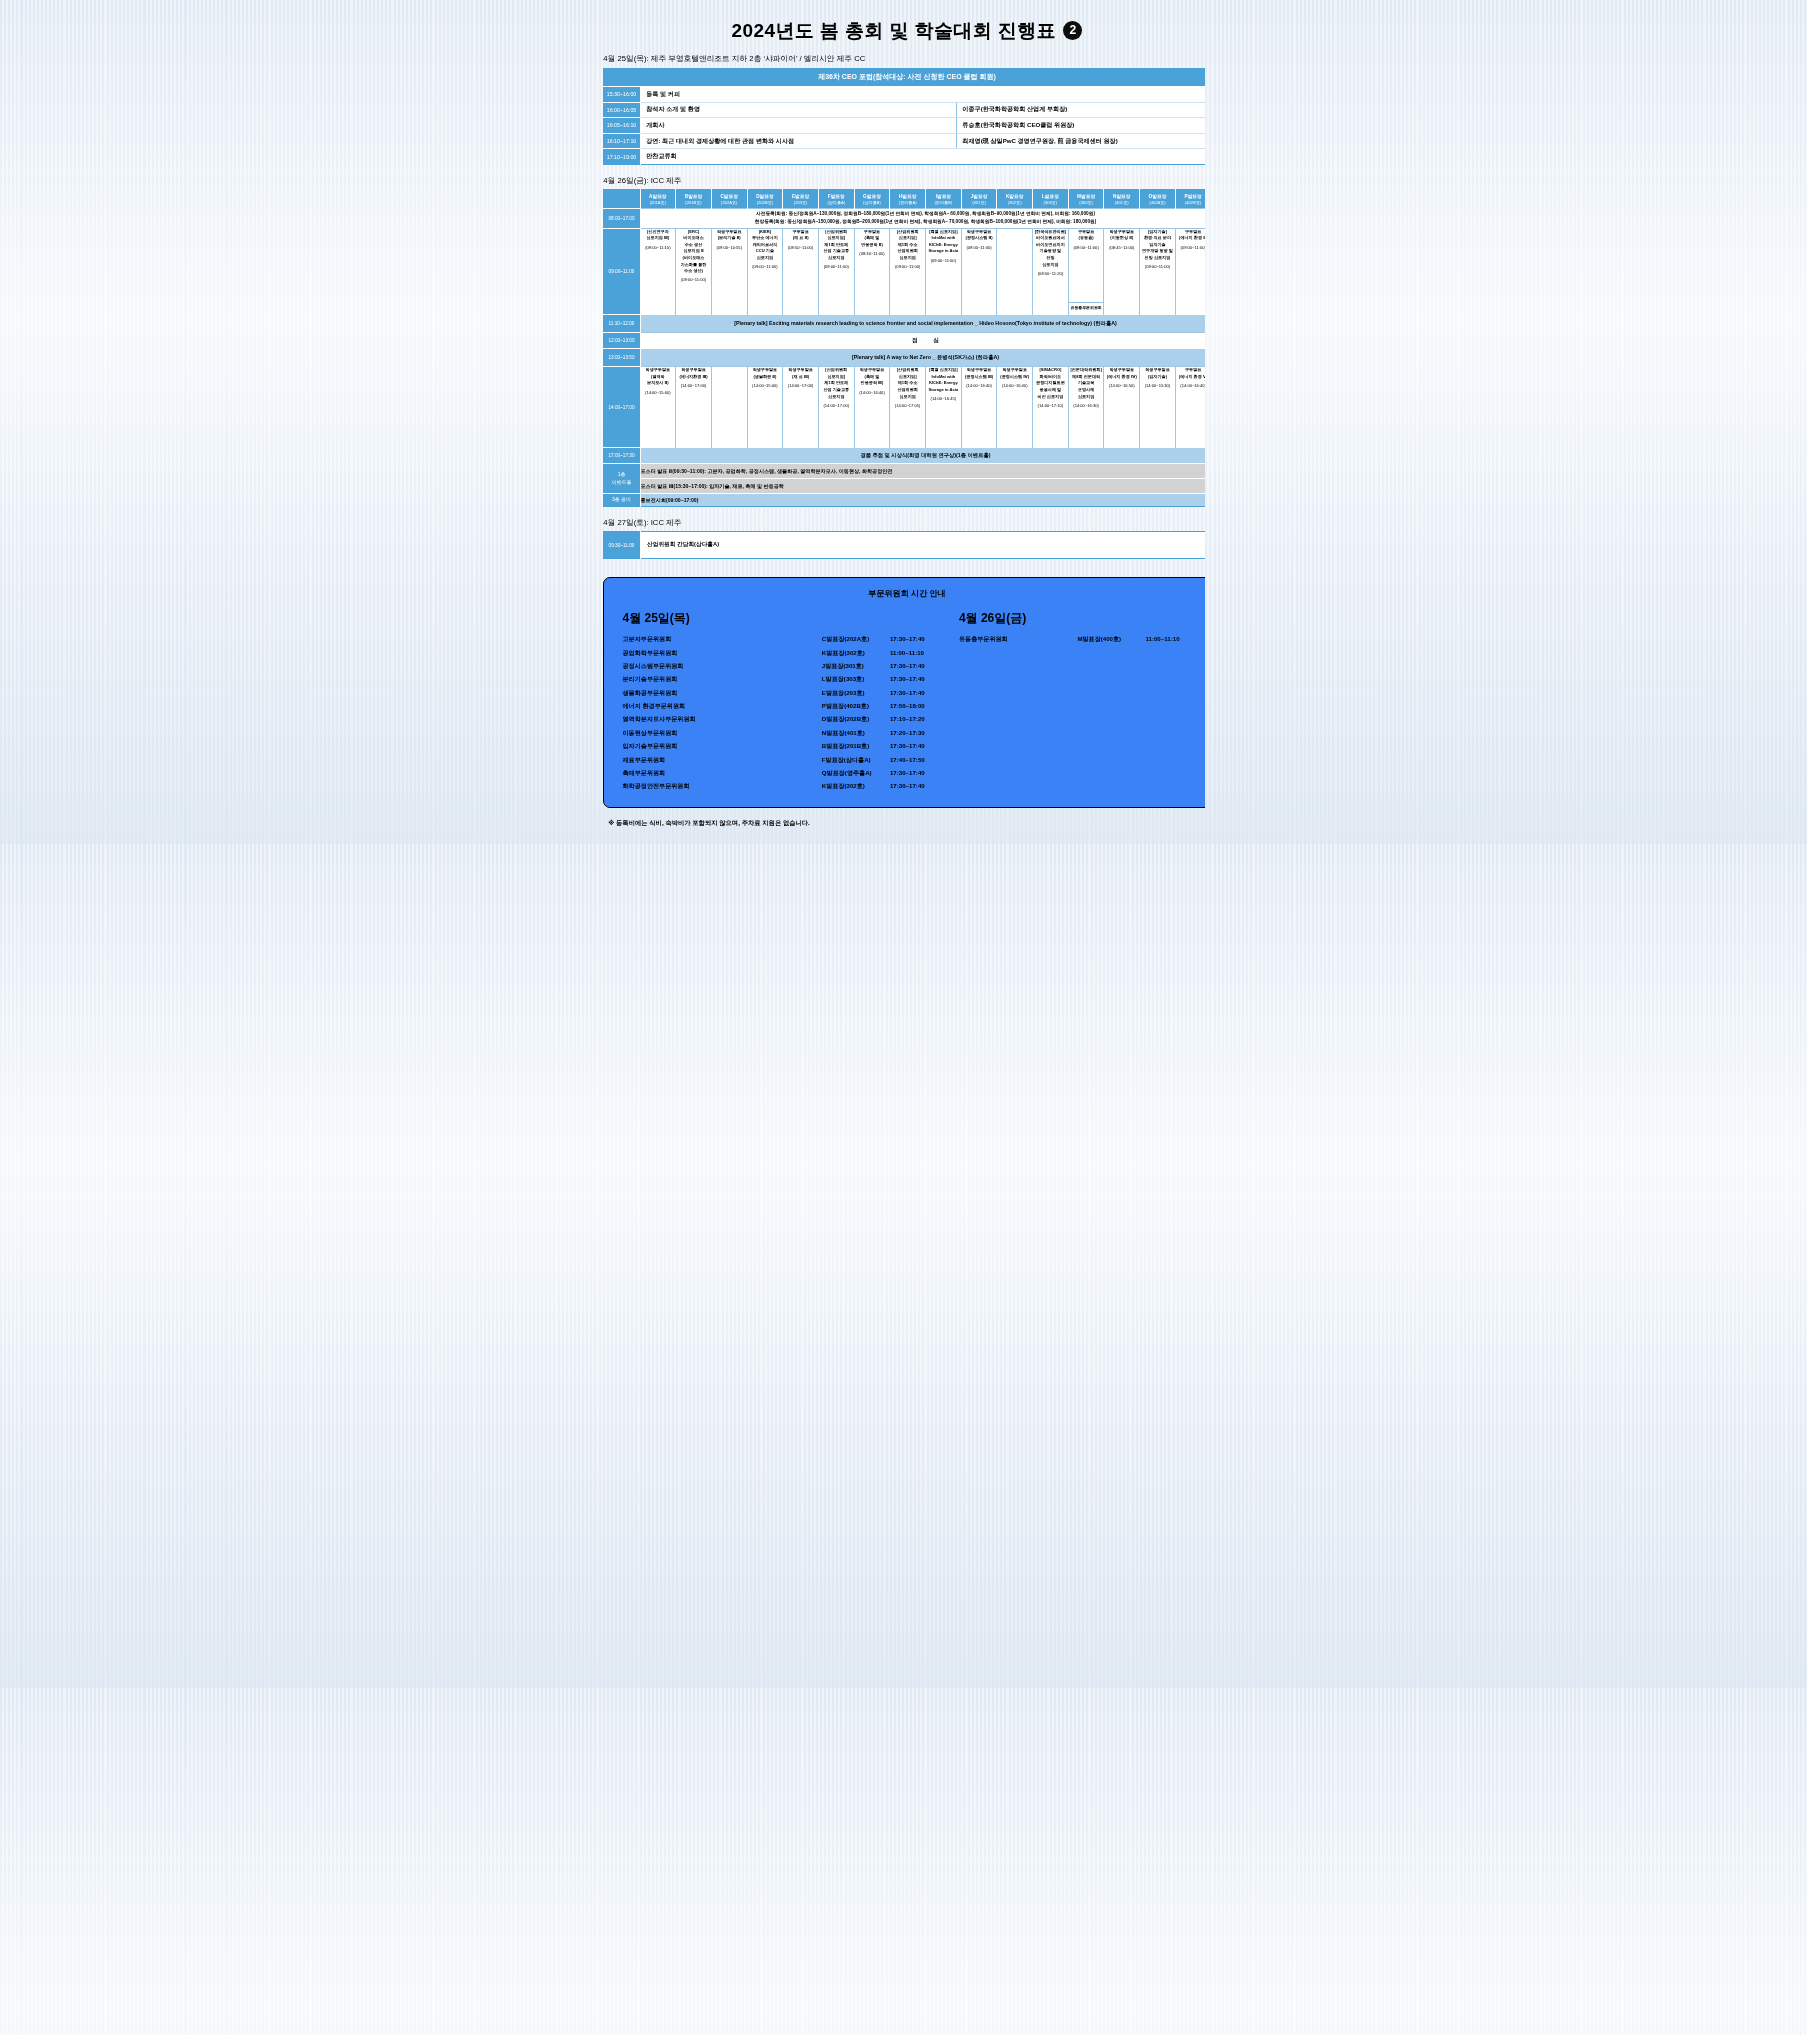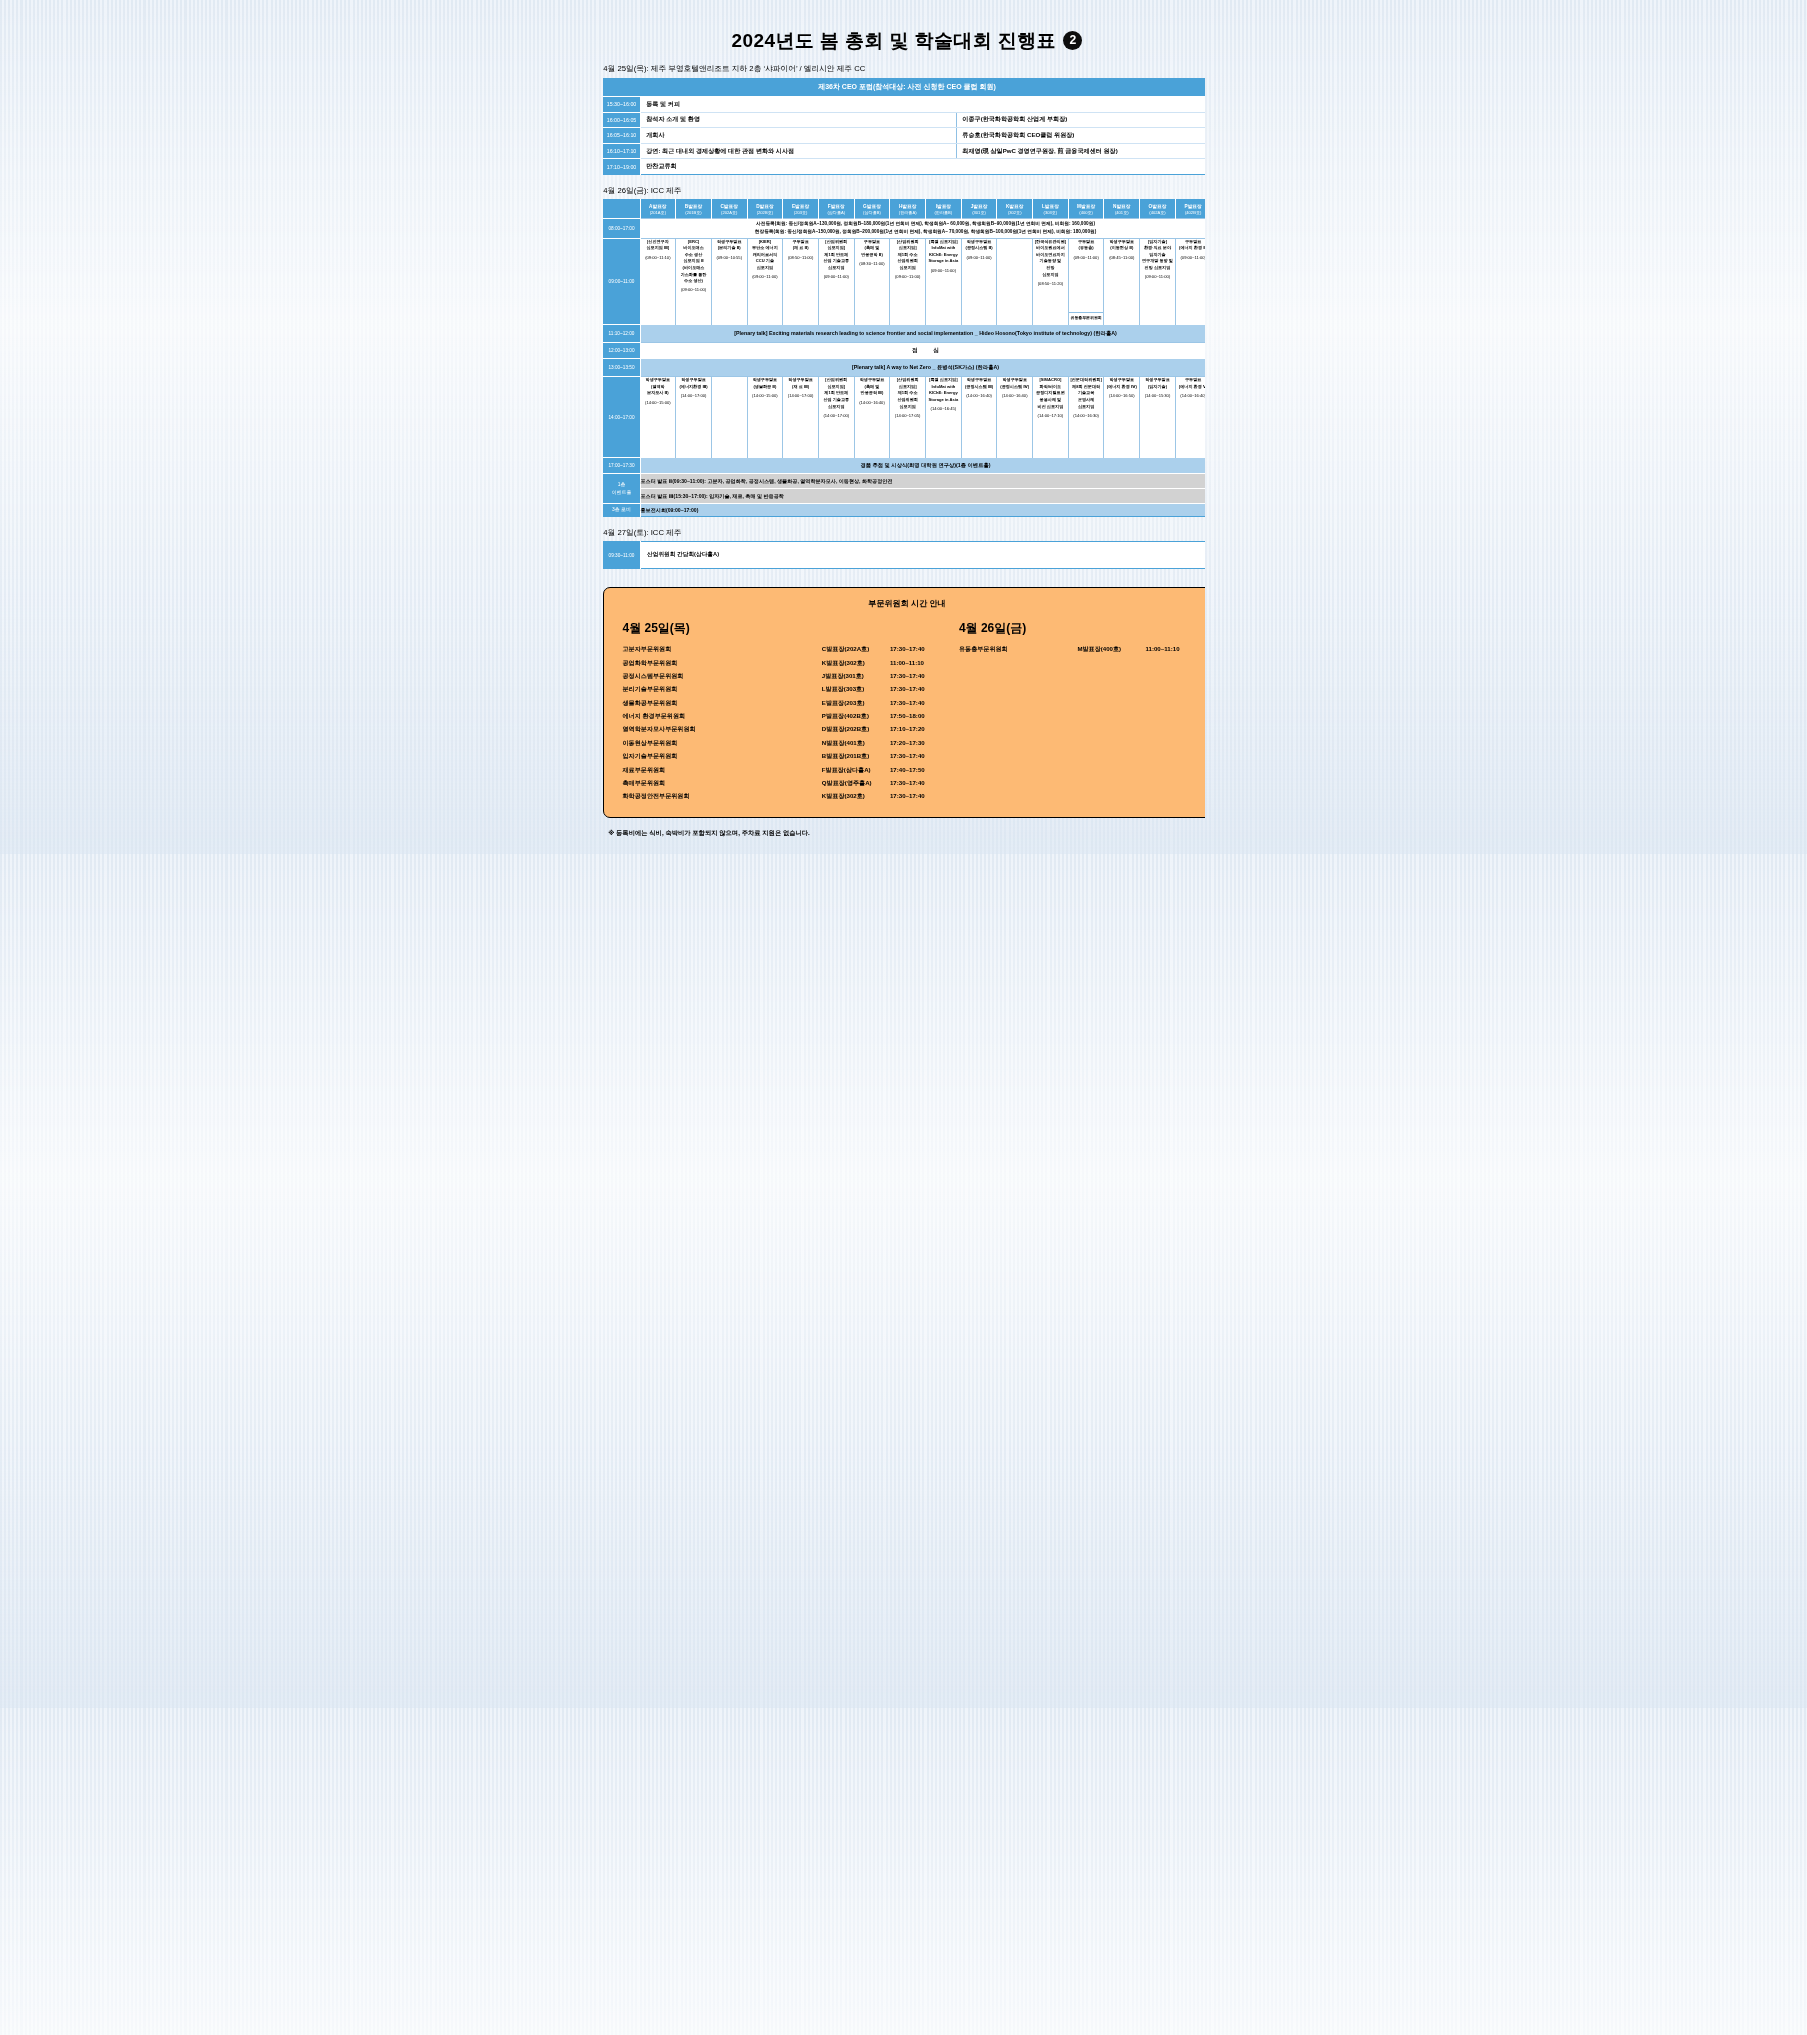--- a/index.html
+++ b/index.html
@@ -4,21 +4,21 @@
 <style>
   html,body{margin:0;padding:0;}
   body{
     width:602px;min-height:785px;margin:0 auto;
     font-family:"Liberation Sans","DejaVu Sans",sans-serif;
     color:#000;
     background:
       linear-gradient(180deg,rgba(255,255,255,.15) 0%,rgba(255,255,255,.75) 38%,rgba(255,255,255,.25) 70%,rgba(222,232,243,.6) 100%),
       repeating-linear-gradient(90deg,#dce6f1 0 2px,#ecf2f9 2px 4.1px);
   }
-  .page{width:609px;margin:0 auto;padding-top:22px;}
+  .page{width:609px;margin:0 auto;padding-top:12px;}
 
   
   .title-wrap{text-align:center;margin:5.7px 0 10.6px 0;}
   .main-title{font-size:19px;font-weight:800;letter-spacing:0.4px;display:inline-block;vertical-align:middle;}
   .badge{display:inline-block;vertical-align:middle;margin-left:5.7px;width:19px;height:19px;border-radius:50%;
          background:#0d0d0d;color:#fff;font-size:12.2px;font-weight:800;line-height:19px;text-align:center;}
 
   .day-heading{font-size:7.7px;font-weight:400;margin:7.3px 0 3.3px 0.8px;}
 
   
@@ -62,21 +62,21 @@
                padding:0 0 0 6.5px;height:14px;vertical-align:middle;}
   .lobby-cell{background:#abd0ec;border-top:0.8px solid #fff;font-size:5.1px;font-weight:800;text-align:left;
               padding:0 0 0 6.5px;height:12.2px;vertical-align:middle;}
 
   
   .day3-table{width:100%;table-layout:fixed;background:#fff;border:0.8px solid #4aa2d8;}
   .day3-table .time{background:#4aa2d8;color:#fff;font-size:4.7px;text-align:center;vertical-align:middle;border-right:1.2px solid #fff;}
   .day3-table .evt{font-size:5.7px;font-weight:800;padding:9px 0 9px 6.5px;}
 
   
-  .committee-box{margin-top:18px;background:#fdba74;border:1.2px solid #000;border-radius:7px;padding:9.8px 19px 14px 19px;}
+  .committee-box{margin-top:18px;background:#3b82f6;border:1.2px solid #000;border-radius:7px;padding:9.8px 19px 14px 19px;}
   .cb-title{text-align:center;font-size:8.1px;font-weight:800;margin-bottom:9px;}
   .cb-cols{display:grid;grid-template-columns:1.55fr 1.15fr;column-gap:23px;align-items:start;}
   .cb-heading{font-size:12px;font-weight:800;margin:2.4px 0 5.7px 0;}
   .cb-row{display:grid;grid-template-columns:1fr 64px 46px;column-gap:4.1px;font-size:6.1px;font-weight:600;
           padding:2.2px 0;align-items:baseline;}
   .cb-venue{font-weight:600;}
   .cb-time{font-weight:700;}
 
   .footnote{font-size:6.3px;font-weight:800;margin:10.6px 0 16.3px 5.7px;}
 </style>

